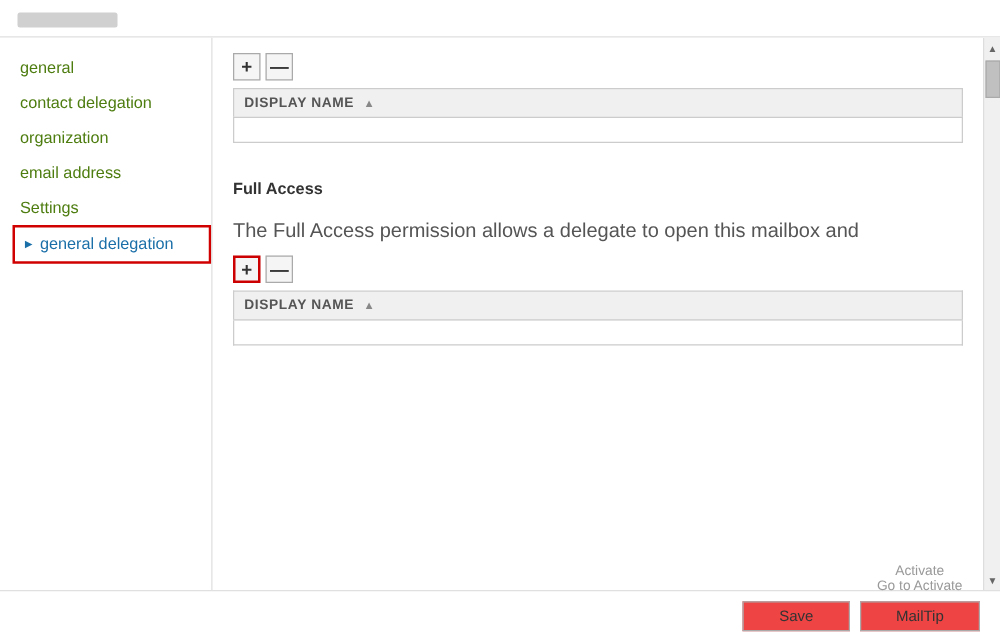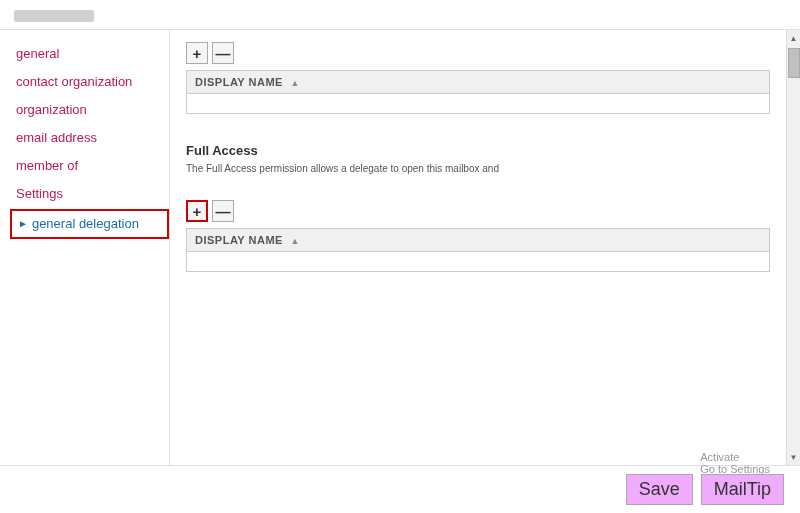--- a/index.html
+++ b/index.html
@@ -43,21 +43,21 @@
     .sidebar {
       width: 170px;
       min-width: 170px;
       padding: 10px 0 0 10px;
       border-right: 1px solid #e0e0e0;
       overflow-y: auto;
     }
     .sidebar-item {
       padding: 3px 6px;
       cursor: pointer;
-      color: #be185d;
+      color: #4d7c0f;
       font-size: 13px;
       line-height: 1.7;
     }
     .sidebar-item.active-indicator {
       display: flex;
       align-items: center;
       gap: 4px;
       color: #1a6fa8;
       font-weight: 500;
       border: 2px solid #d00000;
@@ -71,26 +71,26 @@
     .content-area {
       flex: 1;
       padding: 12px 16px;
       overflow-y: auto;
       position: relative;
     }
     
     .section-label {
       font-size: 13px;
       color: #333;
-      margin-bottom: 4px;
+      margin-bottom: 16px;
     }
     .section-desc {
-      font-size: 10px;
+      font-size: 16px;
       color: #555;
-      margin-bottom: 24px;
+      margin-bottom: 8px;
       line-height: 1.4;
     }
     
     .btn-bar {
       display: flex;
       align-items: center;
       gap: 4px;
       margin-bottom: 6px;
     }
     .icon-btn {
@@ -189,57 +189,54 @@
       align-items: center;
       gap: 8px;
       background: #fff;
     }
     .footer-activate {
       position: absolute;
       right: 30px;
       bottom: 38px;
       font-size: 11px;
       color: #999;
-      text-align: left;
+      text-align: center;
     }
     .btn-footer {
-      padding: 4px 12px;
-      font-size: 18px;
+      padding: 4px 28px;
+      font-size: 12px;
       cursor: pointer;
       border: 1px solid #aaa;
-      background: #f0abfc;
+      background: #ef4444;
       color: #333;
     }
   </style>
 </head>
 <body>
 
 <div class="outer-container">
 
   <div class="dialog-header">
     <div class="dialog-title"></div>
   </div>
 
   <div class="dialog-body">
 
     <div class="sidebar">
       <div class="sidebar-item">
         <span>general</span>
       </div>
       <div class="sidebar-item">
-        <span>contact organization</span>
+        <span>contact delegation</span>
       </div>
       <div class="sidebar-item">
         <span>organization</span>
       </div>
       <div class="sidebar-item">
         <span>email address</span>
-      </div>
-      <div class="sidebar-item">
-        <span>member of</span>
       </div>
       <div class="sidebar-item">
         <span>Settings</span>
       </div>
       <div class="sidebar-item active-indicator">
         <span class="arrow-icon">►</span>
         <span>general delegation</span>
       </div>
     </div>
 
@@ -307,21 +304,21 @@
         <div class="scrollbar-arrow">▲</div>
         <div class="scrollbar-thumb"></div>
         <div class="scrollbar-arrow" style="margin-top:auto;">▼</div>
       </div>
     </div>
   </div>
 
   <div class="dialog-footer" style="position:relative;">
     <span class="footer-activate">
       <span>Activate</span><br>
-      <span>Go to Settings</span>
+      <span>Go to Activate</span>
     </span>
     <button class="btn-footer">
       <span>Save</span>
     </button>
     <button class="btn-footer">
       <span>MailTip</span>
     </button>
   </div>
 </div>
 

